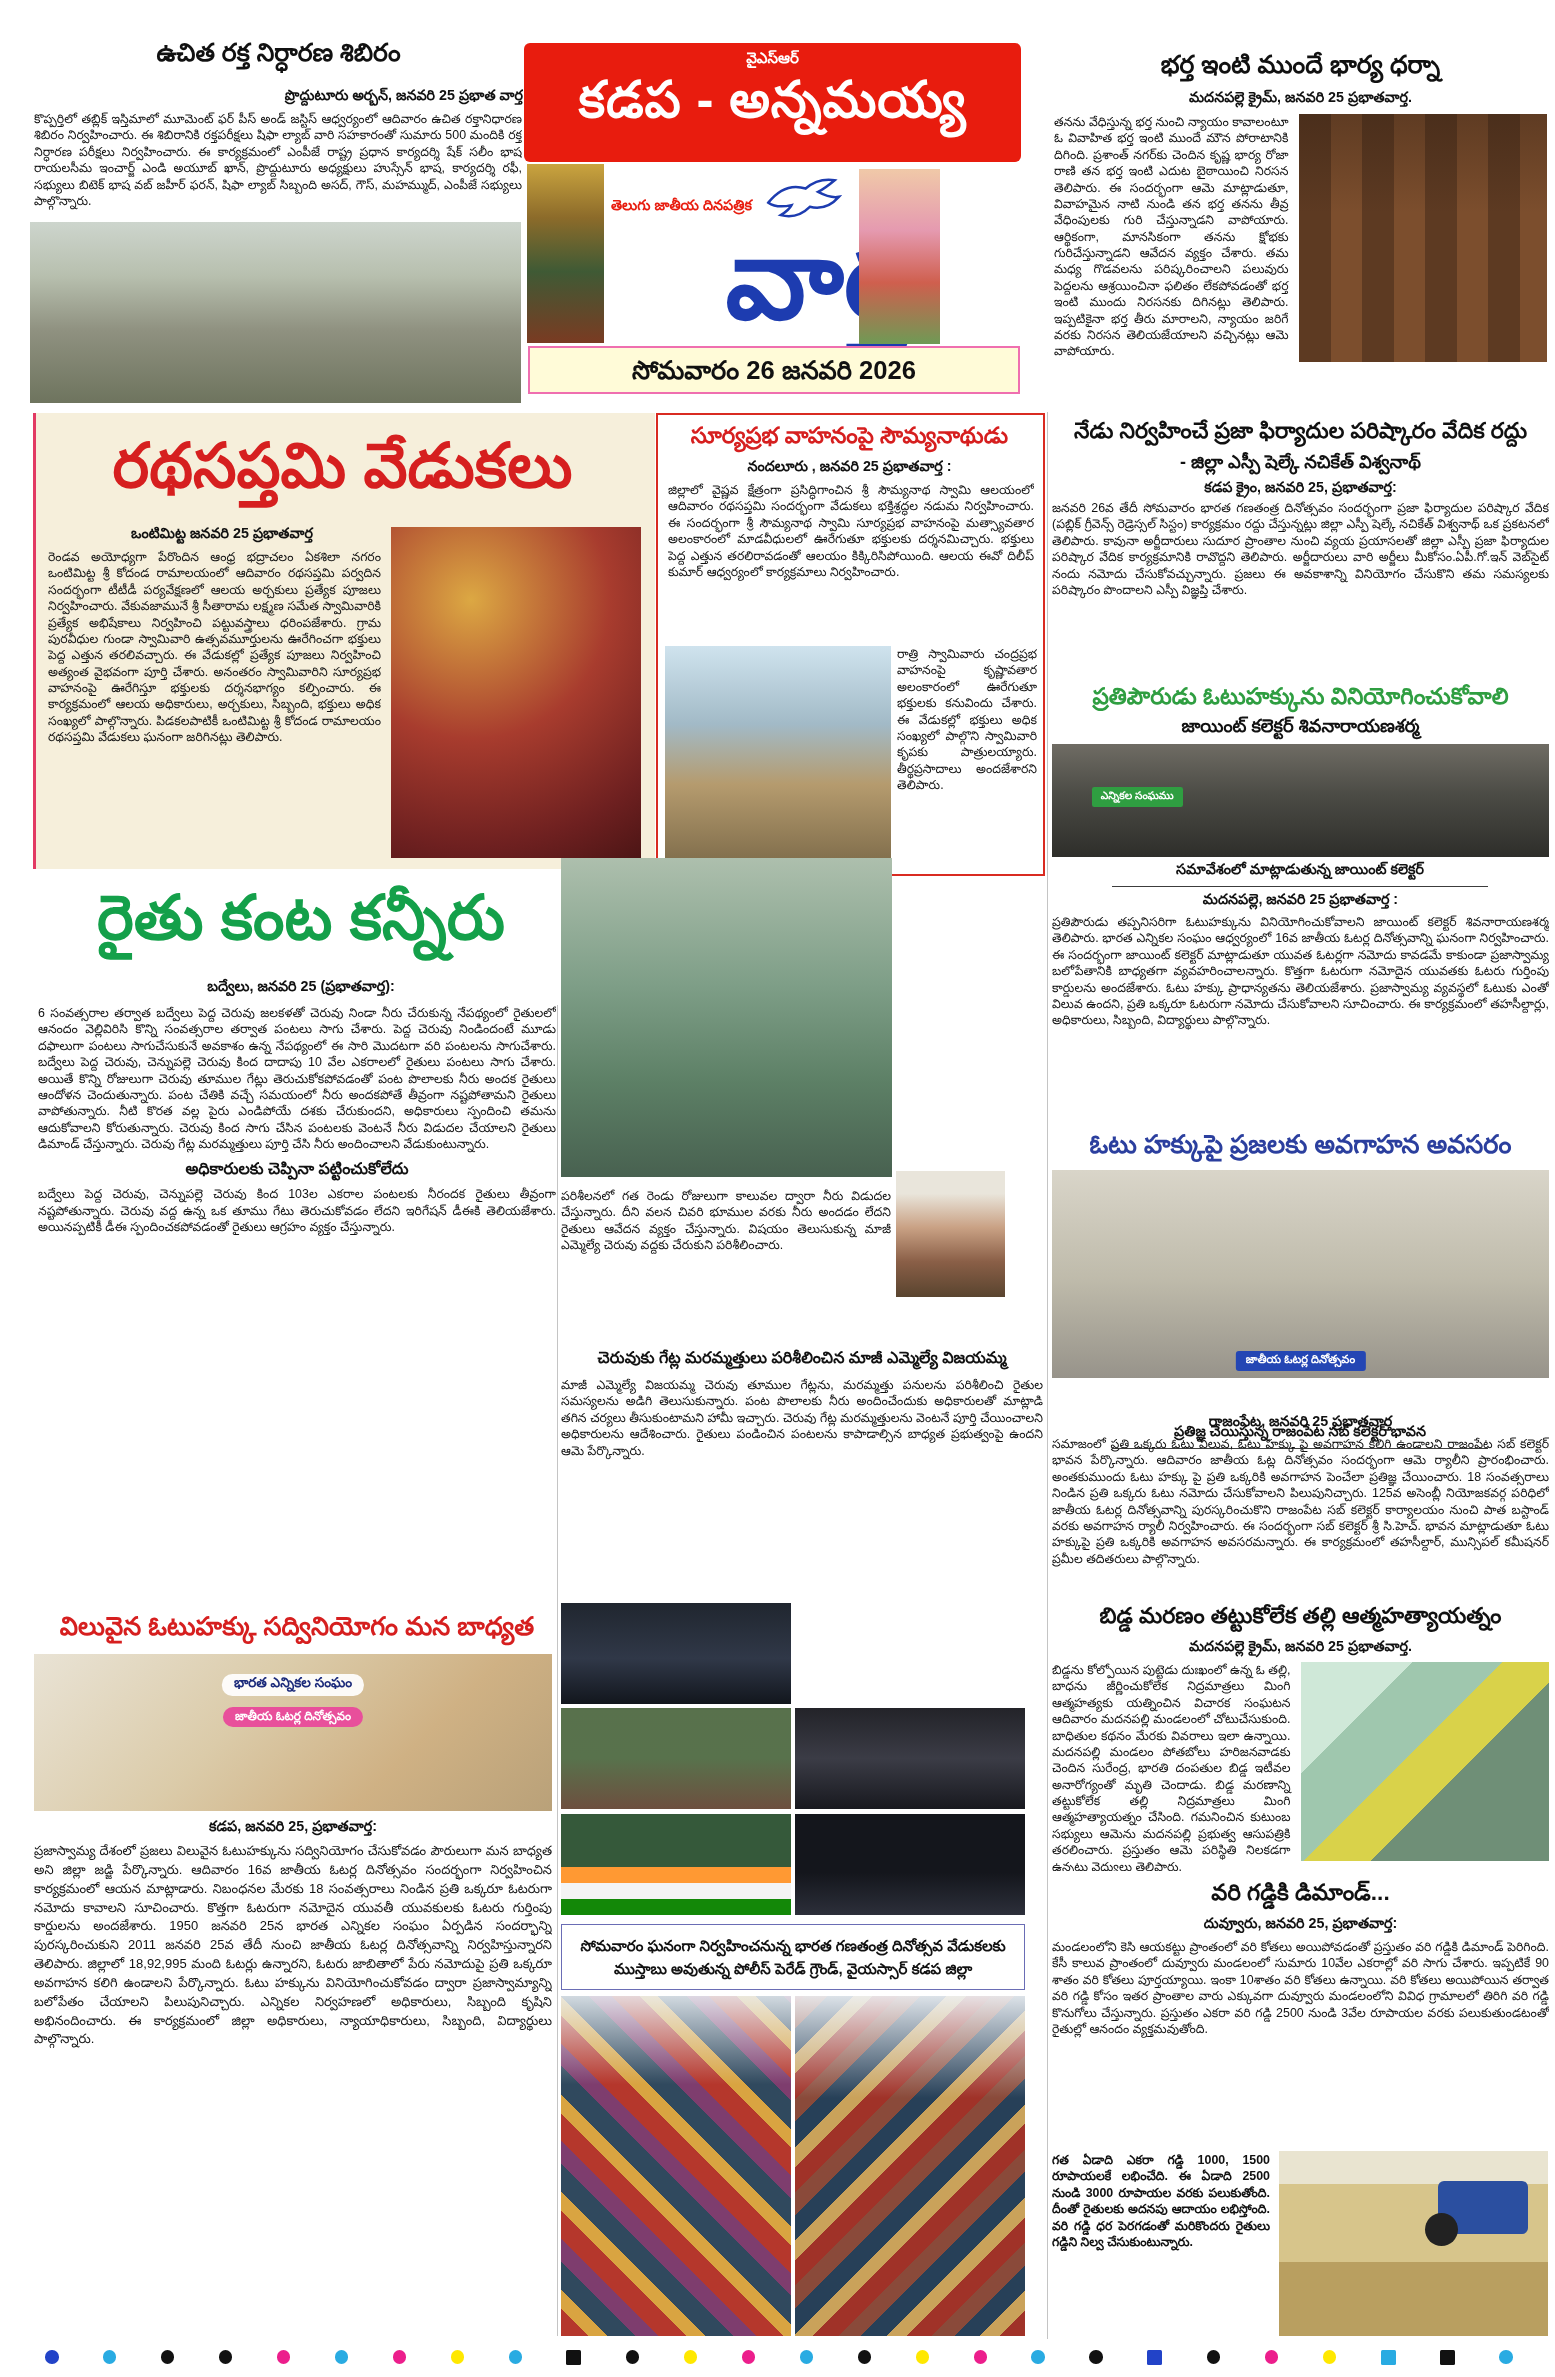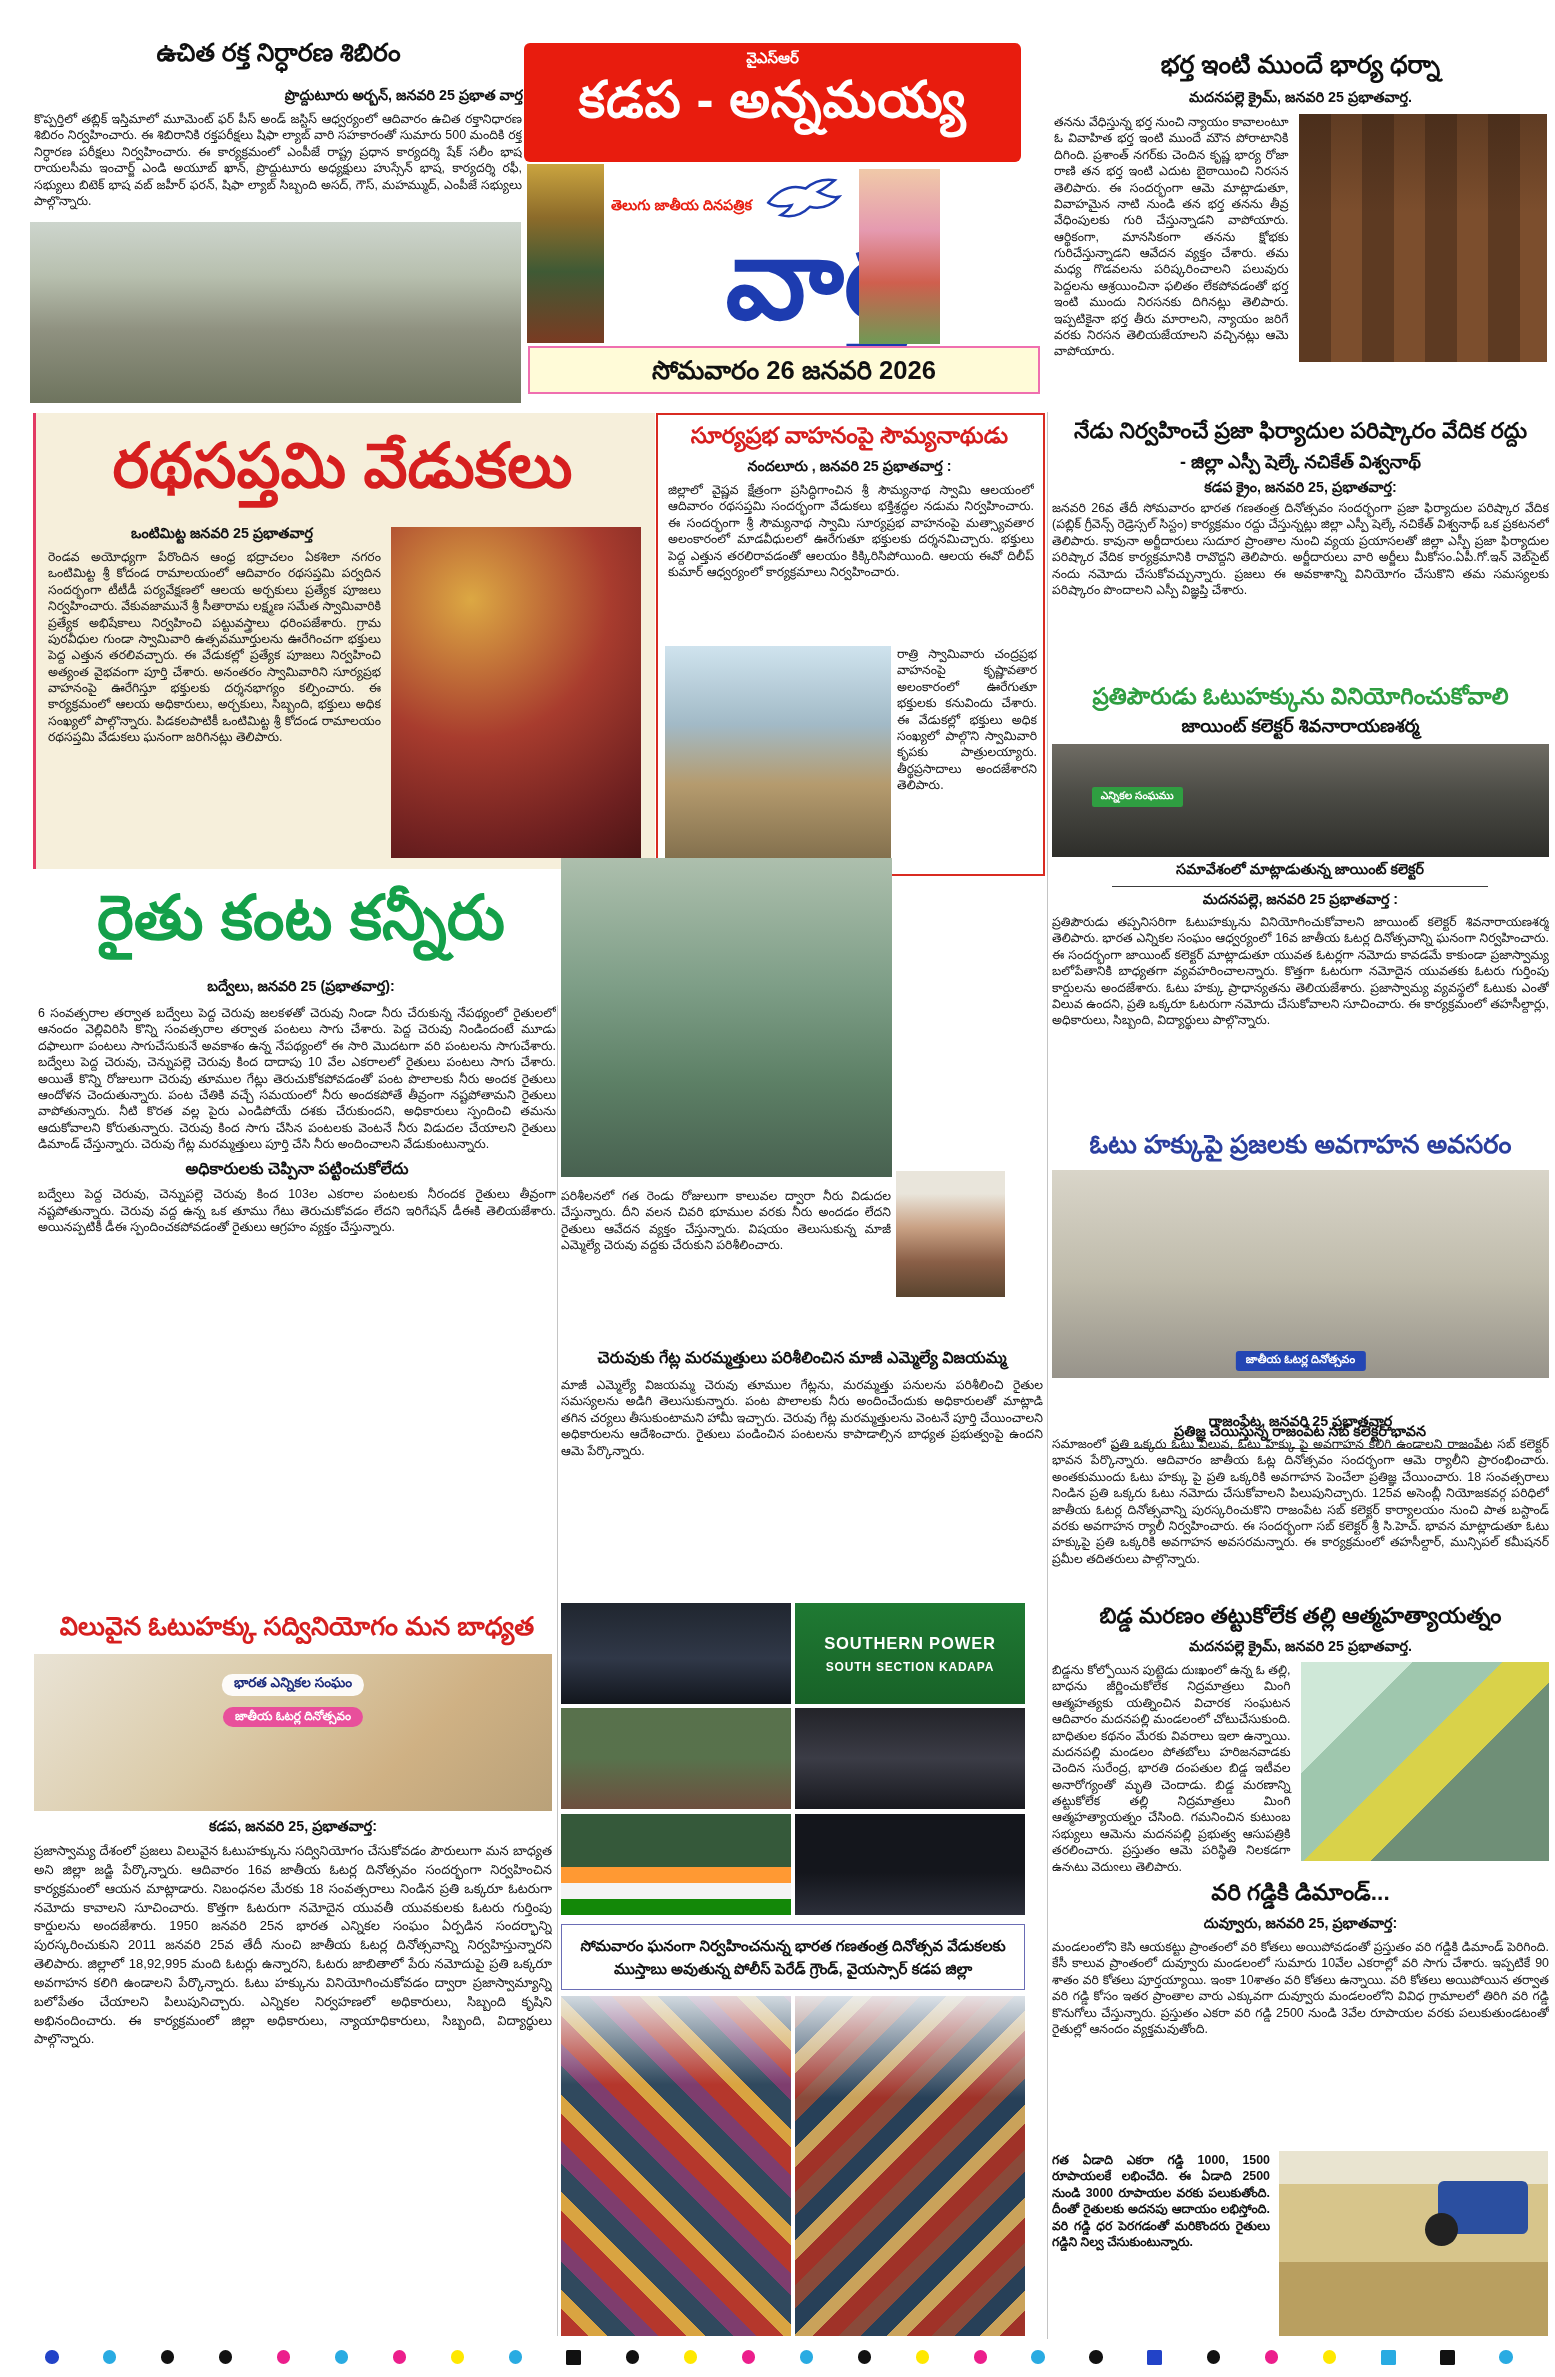--- a/index.html
+++ b/index.html
@@ -78,21 +78,21 @@
   </div>
   <div class="photo ph-deity-idol" style="left:527px;top:164px;width:77px;height:179px;"></div>
   <div class="abs tagline" style="left:611px;top:197px;width:166px;">తెలుగు జాతీయ దినపత్రిక</div>
   <div class="abs" style="left:760px;top:172px;width:83px;height:53px;">
     <svg viewBox="0 0 100 60" width="83" height="53">
         <path d="M10 35 Q30 10 55 18 Q70 5 90 8 Q78 18 70 22 Q85 30 95 28 Q80 45 60 40 Q45 55 25 50 Q35 44 38 38 Q20 42 10 35Z" fill="#ffffff" stroke="#1d3cb0" stroke-width="3"></path>
       </svg>
   </div>
   <div class="abs vartha" style="left:595px;top:223px;width:316px;">వార్త</div>
   <div class="photo ph-annamayya" style="left:859px;top:169px;width:81px;height:175px;"></div>
-  <div class="abs datebar" style="left:528px;top:346px;width:488px;height:44px;padding-left:20px;">సోమవారం 26 జనవరి 2026</div>
+  <div class="abs datebar" style="left:528px;top:346px;width:488px;height:44px;">సోమవారం 26 జనవరి 2026</div>
 
   <div class="abs hl hl-sm" style="left:1054px;top:50px;width:493px;">భర్త ఇంటి ముందే భార్య ధర్నా</div>
   <div class="abs dateline" style="left:1054px;top:89px;width:493px;">మదనపల్లె క్రైమ్, జనవరి 25 ప్రభాతవార్త.</div>
   <div class="abs" style="left:1054px;top:114px;width:493px;height:287px;overflow:hidden;">
     <div class="floatph ph-gate" style="width:248px;height:248px;"></div>
     <div class="bodytxt">తనను వేధిస్తున్న భర్త నుంచి న్యాయం కావాలంటూ ఓ వివాహిత భర్త ఇంటి ముందే మౌన పోరాటానికి దిగింది. ప్రశాంత్ నగర్‌కు చెందిన కృష్ణ భార్య రోజా రాణి తన భర్త ఇంటి ఎదుట బైఠాయించి నిరసన తెలిపారు. ఈ సందర్భంగా ఆమె మాట్లాడుతూ, వివాహమైన నాటి నుండి తన భర్త తనను తీవ్ర వేధింపులకు గురి చేస్తున్నాడని వాపోయారు. ఆర్థికంగా, మానసికంగా తనను క్షోభకు గురిచేస్తున్నాడని ఆవేదన వ్యక్తం చేశారు. తమ మధ్య గొడవలను పరిష్కరించాలని పలువురు పెద్దలను ఆశ్రయించినా ఫలితం లేకపోవడంతో భర్త ఇంటి ముందు నిరసనకు దిగినట్లు తెలిపారు. ఇప్పటికైనా భర్త తీరు మారాలని, న్యాయం జరిగే వరకు నిరసన తెలియజేయాలని వచ్చినట్లు ఆమె వాపోయారు.</div>
   </div>
 
   <div class="abs creambox" style="left:33px;top:413px;width:619px;height:456px;"></div>
   <div class="abs hl hl-red" style="left:45px;top:430px;width:595px;font-size:62px;">రథసప్తమి వేడుకలు</div>
@@ -144,24 +144,20 @@
 
   <div class="abs hl hl-red" style="left:38px;top:1612px;width:518px;font-size:25.6px;">విలువైన ఓటుహక్కు సద్వినియోగం మన బాధ్యత</div>
   <div class="photo ph-event" style="left:34px;top:1654px;width:518px;height:157px;">
     <div class="banner-pill" style="top:19.6px;font-size:13.5px;">భారత ఎన్నికల సంఘం</div>
     <div class="banner-pill pink" style="top:53px;font-size:12px;">జాతీయ ఓటర్ల దినోత్సవం</div>
   </div>
   <div class="abs dateline" style="left:34px;top:1818px;width:518px;">కడప, జనవరి 25, ప్రభాతవార్త:</div>
   <div class="abs bodytxt" style="left:34px;top:1842px;width:518px;height:489px;overflow:hidden;font-size:13px;line-height:1.45;">ప్రజాస్వామ్య దేశంలో ప్రజలు విలువైన ఓటుహక్కును సద్వినియోగం చేసుకోవడం పౌరులుగా మన బాధ్యత అని జిల్లా జడ్జి పేర్కొన్నారు. ఆదివారం 16వ జాతీయ ఓటర్ల దినోత్సవం సందర్భంగా నిర్వహించిన కార్యక్రమంలో ఆయన మాట్లాడారు. నిబంధనల మేరకు 18 సంవత్సరాలు నిండిన ప్రతి ఒక్కరూ ఓటరుగా నమోదు కావాలని సూచించారు. కొత్తగా ఓటరుగా నమోదైన యువతీ యువకులకు ఓటరు గుర్తింపు కార్డులను అందజేశారు. 1950 జనవరి 25న భారత ఎన్నికల సంఘం ఏర్పడిన సందర్భాన్ని పురస్కరించుకుని 2011 జనవరి 25వ తేదీ నుంచి జాతీయ ఓటర్ల దినోత్సవాన్ని నిర్వహిస్తున్నారని తెలిపారు. జిల్లాలో 18,92,995 మంది ఓటర్లు ఉన్నారని, ఓటరు జాబితాలో పేరు నమోదుపై ప్రతి ఒక్కరూ అవగాహన కలిగి ఉండాలని పేర్కొన్నారు. ఓటు హక్కును వినియోగించుకోవడం ద్వారా ప్రజాస్వామ్యాన్ని బలోపేతం చేయాలని పిలుపునిచ్చారు. ఎన్నికల నిర్వహణలో అధికారులు, సిబ్బంది కృషిని అభినందించారు. ఈ కార్యక్రమంలో జిల్లా అధికారులు, న్యాయాధికారులు, సిబ్బంది, విద్యార్థులు పాల్గొన్నారు.</div>
 
   <div class="photo ph-night-a" style="left:561px;top:1603px;width:230px;height:101px;"></div>
-  <div class="photo ph-sign" style="left:795px;top:1603px;width:230px;height:101px;">
-    <div class="sign-l1">SOUTHERN POWER</div>
-    <div class="sign-l2">SOUTH SECTION KADAPA</div>
-  </div>
   <div class="photo ph-ground" style="left:561px;top:1708px;width:230px;height:101px;"></div>
   <div class="photo ph-night-b" style="left:795px;top:1708px;width:230px;height:101px;"></div>
   <div class="photo ph-flag" style="left:561px;top:1814px;width:230px;height:101px;"></div>
   <div class="photo ph-lights" style="left:795px;top:1814px;width:230px;height:101px;"></div>
   <div class="abs capbox" style="left:561px;top:1924px;width:464px;height:66px;">సోమవారం ఘనంగా నిర్వహించనున్న భారత గణతంత్ర దినోత్సవ వేడుకలకు ముస్తాబు అవుతున్న పోలీస్ పెరేడ్ గ్రౌండ్, వైయస్సార్ కడప జిల్లా</div>
   <div class="photo ph-chariot" style="left:561px;top:1996px;width:230px;height:340px;"></div>
   <div class="photo ph-chariot2" style="left:795px;top:1996px;width:230px;height:340px;"></div>
 
   <div class="abs hl" style="left:1052px;top:1603px;width:497px;font-size:22px;">బిడ్డ మరణం తట్టుకోలేక తల్లి ఆత్మహత్యాయత్నం</div>
   <div class="abs dateline" style="left:1052px;top:1638px;width:497px;">మదనపల్లె క్రైమ్, జనవరి 25 ప్రభాతవార్త.</div>

